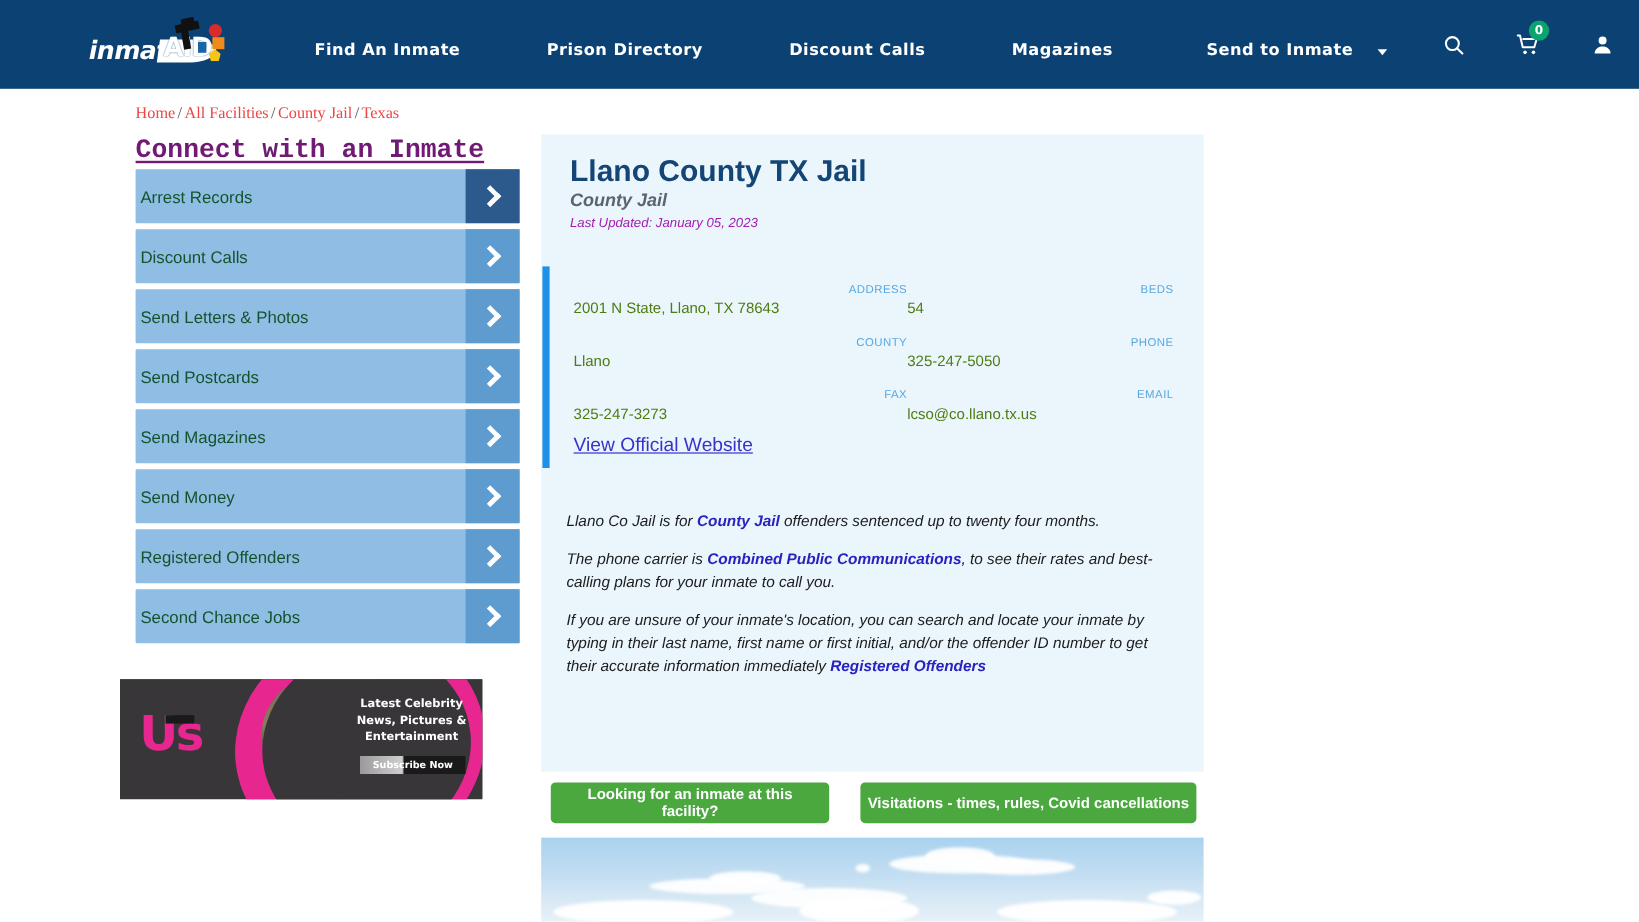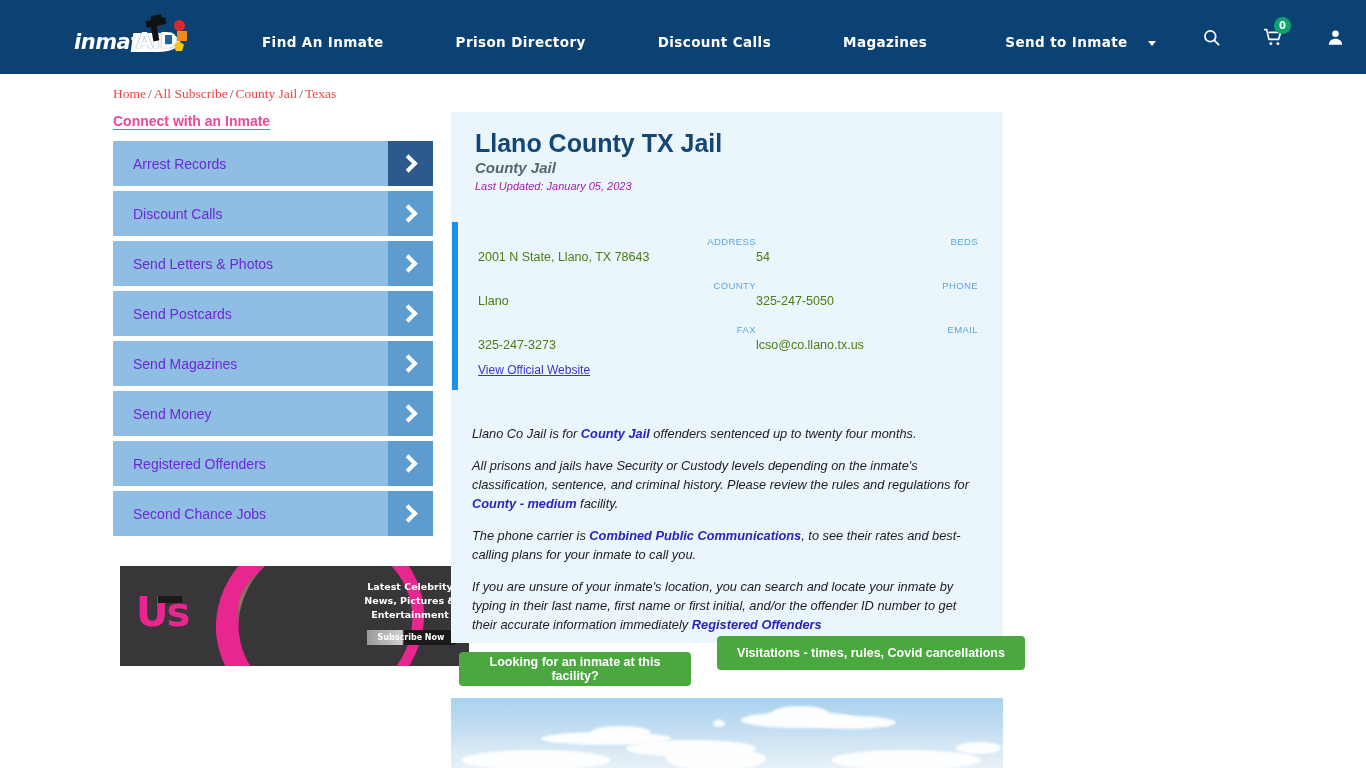--- a/index.html
+++ b/index.html
@@ -113,53 +113,53 @@
     position: absolute; left: 113px; top: 86px;
     font-size: 13.5px; color: #333;
     font-family: "Liberation Serif", serif;
   }
   .breadcrumb a { color: #ef4444; text-decoration: none; cursor: pointer; }
   .breadcrumb .sep { color: #555; margin: 0 2px; }
 
   
   .side-title {
     position: absolute; left: 113px; top: 113px;
-    font-size: 14px; font-weight: bold; color: #ec4899;
+    font-size: 22px; font-weight: bold; color: #701a75;
     text-decoration: underline; text-underline-offset: 3px;
-    font-family: Liberation Sans, sans-serif;
+    font-family: Liberation Mono, monospace;
   }
   .side-list { position: absolute; left: 113px; top: 141px; width: 320px; }
   .side-item {
     position: relative; height: 45px; margin-bottom: 5px;
     background: #8fbde4; display: flex; align-items: center;
     cursor: pointer; border-radius: 1px;
   }
   .side-item-label {
-    padding-left: 20px; color: #6d28d9; font-size: 14px;
+    padding-left: 4px; color: #14532d; font-size: 14px;
     font-family: "Liberation Sans", sans-serif;
   }
   .side-arrow {
     position: absolute; right: 0; top: 0;
     width: 45px; height: 45px;
     background: #5e9ccf;
     display: flex; align-items: center; justify-content: center;
   }
   .side-item.active .side-arrow { background: #2d5a8c; }
   .chev {
     width: 13px; height: 13px;
     border-top: 4px solid #ffffff;
     border-right: 4px solid #ffffff;
     transform: rotate(45deg);
     margin-left: -4px;
   }
 
   
   .ad {
-    position: absolute; left: 120px; top: 566px;
-    width: 349px; height: 100px;
+    position: absolute; left: 100px; top: 566px;
+    width: 302px; height: 100px;
     background: #3a3a3a; overflow: hidden;
     cursor: pointer;
     text-decoration: underline;
   }
   .ad-dark { position: absolute; inset: 0; background: #39363a; }
   .ad-swoosh1 {
     position: absolute; left: 95px; top: -40px;
     width: 210px; height: 190px;
     background: #e8268f; border-radius: 50%;
     transform: rotate(-18deg);
@@ -255,21 +255,21 @@
     margin-bottom: 3px;
     text-align: right;
   }
   .info-value {
     font-size: 12.5px; color: #4d7c0f;
     font-family: "Liberation Sans", sans-serif;
     margin-bottom: 12px;
   }
   .official-link {
     position: absolute; left: 27px; top: 251px;
-    font-size: 12px; color: #3a33c9;
+    font-size: 16px; color: #3a33c9;
     text-decoration: underline; cursor: pointer;
     font-family: "Liberation Sans", sans-serif;
   }
 
   .body-text {
     position: absolute; left: 21px; top: 312px;
     width: 502px;
     font-size: 12.8px; font-style: italic; color: #1c1c1c;
     line-height: 19px;
     font-family: "Liberation Sans", sans-serif;
@@ -283,21 +283,21 @@
   
   .btn-green {
     position: absolute;
     background: #4aa83f; color: #ffffff;
     font-size: 12.5px; font-weight: bold;
     border-radius: 4px; border: none; cursor: pointer;
     display: flex; align-items: center; justify-content: center;
     font-family: "Liberation Sans", sans-serif;
   }
   #btn-lookup { left: 459px; top: 652px; width: 232px; height: 34px; }
-  #btn-visit  { left: 717px; top: 636px; width: 308px; height: 34px; }
+  #btn-visit  { left: 717px; top: 652px; width: 280px; height: 34px; }
 
   
   .sky {
     position: absolute; left: 451px; top: 698px;
     width: 552px; height: 70px;
     background: linear-gradient(180deg, #a9d2ef 0%, #c3def2 45%, #d8e9f5 75%, #e8f1f8 100%);
     overflow: hidden;
   }
   .cloud {
     position: absolute; background: #ffffff; border-radius: 50%;
@@ -350,21 +350,21 @@
     <div class="hicon">
       <svg width="19" height="19" viewBox="0 0 24 24" fill="#ffffff">
         <circle cx="12" cy="7.2" r="4.2"></circle>
         <path d="M3.6 21c0-4.6 3.8-7.4 8.4-7.4s8.4 2.8 8.4 7.4z"></path>
       </svg>
     </div>
   </div>
 </div>
 
 <div class="breadcrumb">
-  <a>Home</a><span class="sep">/</span><a>All Subscribe</a><span class="sep">/</span><a>County Jail</a><span class="sep">/</span><a>Texas</a>
+  <a>Home</a><span class="sep">/</span><a>All Facilities</a><span class="sep">/</span><a>County Jail</a><span class="sep">/</span><a>Texas</a>
 </div>
 
 <div class="side-title">Connect with an Inmate</div>
 
 <div class="side-list">
   <div class="side-item active">
     <span class="side-item-label">Arrest Records</span>
     <span class="side-arrow">
         <span class="chev"></span>
       </span>
@@ -463,21 +463,20 @@
         <div class="info-label">EMAIL</div>
         <div class="info-value">lcso@co.llano.tx.us</div>
       </div>
     </div>
   </div>
 
   <div class="official-link">View Official Website</div>
 
   <div class="body-text">
     <p><span>Llano Co Jail is for </span><a class="lnk">County Jail</a><span> offenders sentenced up to twenty four months.</span></p>
-    <p><span>All prisons and jails have Security or Custody levels depending on the inmate's classification, sentence, and criminal history. Please review the rules and regulations for </span><a class="lnk">County - medium</a><span> facility.</span></p>
     <p><span>The phone carrier is </span><a class="lnk">Combined Public Communications</a><span>, to see their rates and best-calling plans for your inmate to call you.</span></p>
     <p><span>If you are unsure of your inmate's location, you can search and locate your inmate by typing in their last name, first name or first initial, and/or the offender ID number to get their accurate information immediately </span><a class="lnk">Registered Offenders</a></p>
   </div>
 </div>
 
 <button class="btn-green" id="btn-lookup">Looking for an inmate at this facility?</button>
 <button class="btn-green" id="btn-visit">Visitations - times, rules, Covid cancellations</button>
 
 <div class="sky">
   <div class="cloud" style="left:290px; top:14px; width:120px; height:16px;"></div>

